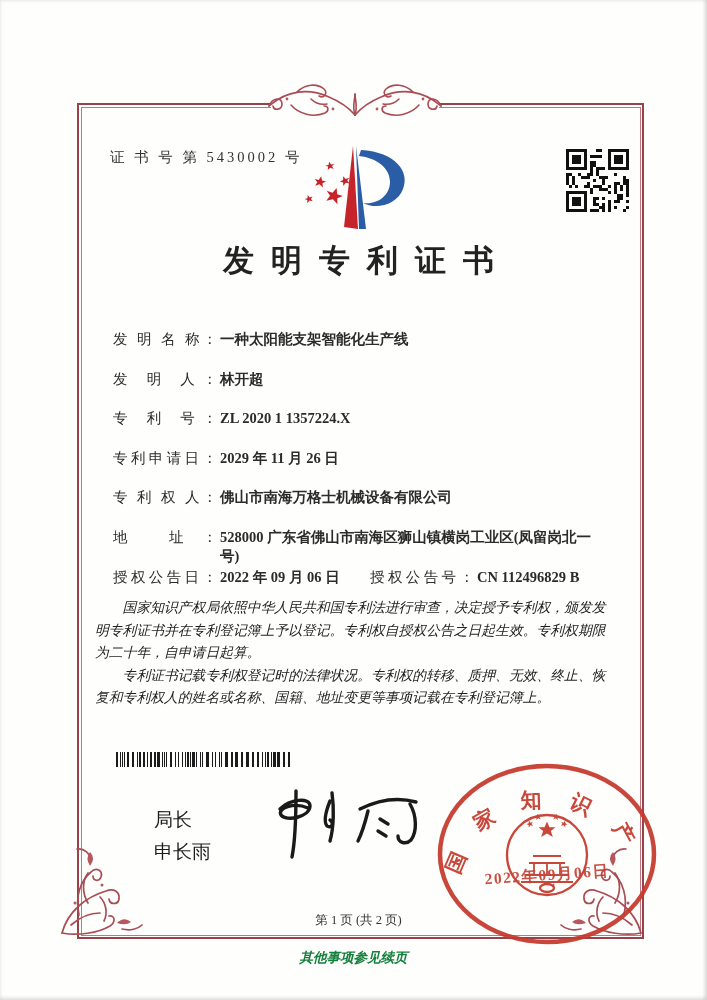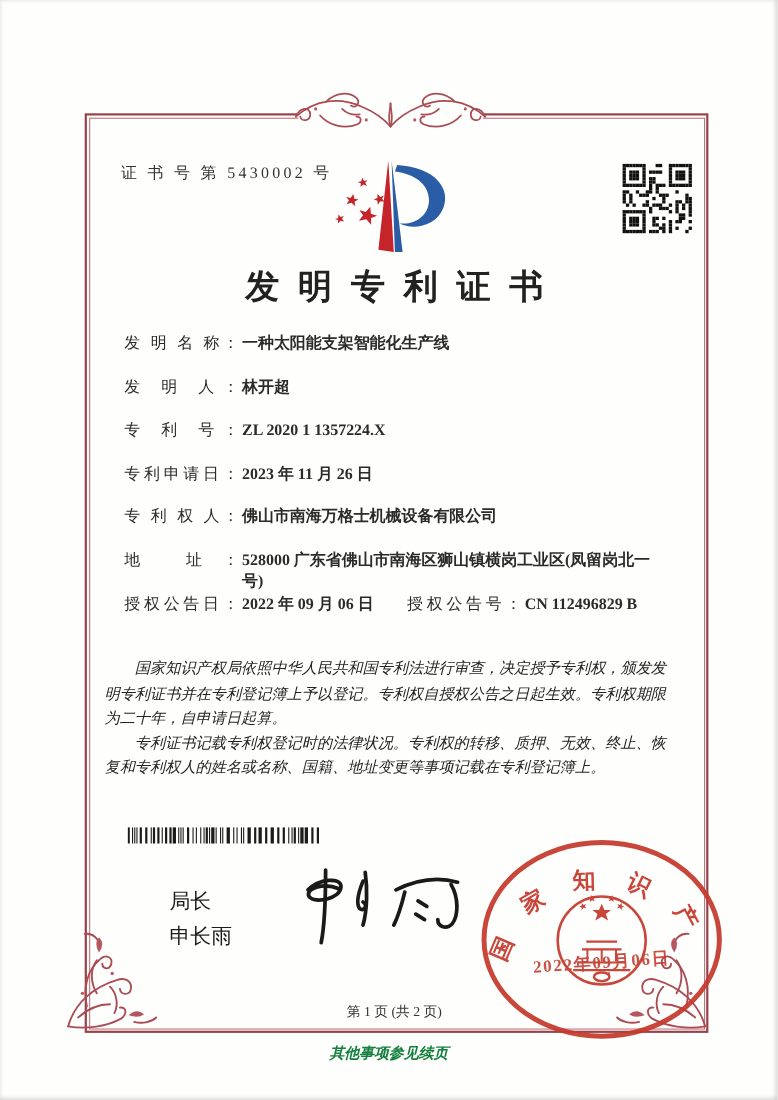--- a/index.html
+++ b/index.html
@@ -10,21 +10,21 @@
   }
   
   .frame{position:absolute;left:77px;top:103px;width:563px;height:832px;border:2.5px solid #97424a;}
   .frame-inner{position:absolute;inset:1.5px;border:1px solid #c4747c;}
   .cert-no{position:absolute;left:110px;top:148px;font-size:14.5px;letter-spacing:3px;color:#333;}
   .logo{position:absolute;left:298px;top:140px;width:114px;height:97px;}
   .qr{position:absolute;left:566px;top:149px;width:63px;height:63px;display:grid;grid-template-columns:repeat(21,1fr);grid-template-rows:repeat(21,1fr);}
   .qr div{background:transparent;}
   .qr div.on{background:#111;}
   .title{position:absolute;left:77px;top:240px;width:563px;text-align:center;font-size:31px;font-weight:600;letter-spacing:17px;text-indent:17px;color:#222;}
-  .fields{position:absolute;left:113px;top:303px;width:508px;font-size:14.5px;line-height:19px;}
+  .fields{position:absolute;left:113px;top:330px;width:508px;font-size:14.5px;line-height:19px;}
   .field-row{display:flex;margin-bottom:20.5px;}
   .f-label{flex:none;width:104px;text-align-last:justify;white-space:nowrap;margin-right:3px;}
   .f-value{flex:1;font-weight:bold;}
   .f-value.addr{max-width:386px;}
   .grant-row{display:flex;}
   .grant-pair{display:flex;width:257px;}
   .grant-pair.second{width:auto;}
   .grant-pair.second .f-label{width:104px;}
   .body-text{position:absolute;left:95px;top:597px;width:520px;font-size:13.8px;line-height:22.6px;font-style:italic;color:#222;}
   .body-text p{margin:0;text-indent:2em;}
@@ -580,21 +580,21 @@
     <div class="field-row">
       <span class="f-label">发 明 人：</span>
       <span class="f-value">林开超</span>
     </div>
     <div class="field-row">
       <span class="f-label">专 利 号：</span>
       <span class="f-value">ZL 2020 1 1357224.X</span>
     </div>
     <div class="field-row">
       <span class="f-label">专利申请日：</span>
-      <span class="f-value">2023 年 11 月 26 日</span>
+      <span class="f-value">2029 年 11 月 26 日</span>
     </div>
     <div class="field-row">
       <span class="f-label">专 利 权 人：</span>
       <span class="f-value">佛山市南海万格士机械设备有限公司</span>
     </div>
     <div class="field-row" style="margin-bottom:2px;">
       <span class="f-label">地 址：</span>
       <span class="f-value addr">528000 广东省佛山市南海区狮山镇横岗工业区(凤留岗北一号)</span>
     </div>
     <div class="grant-row">

